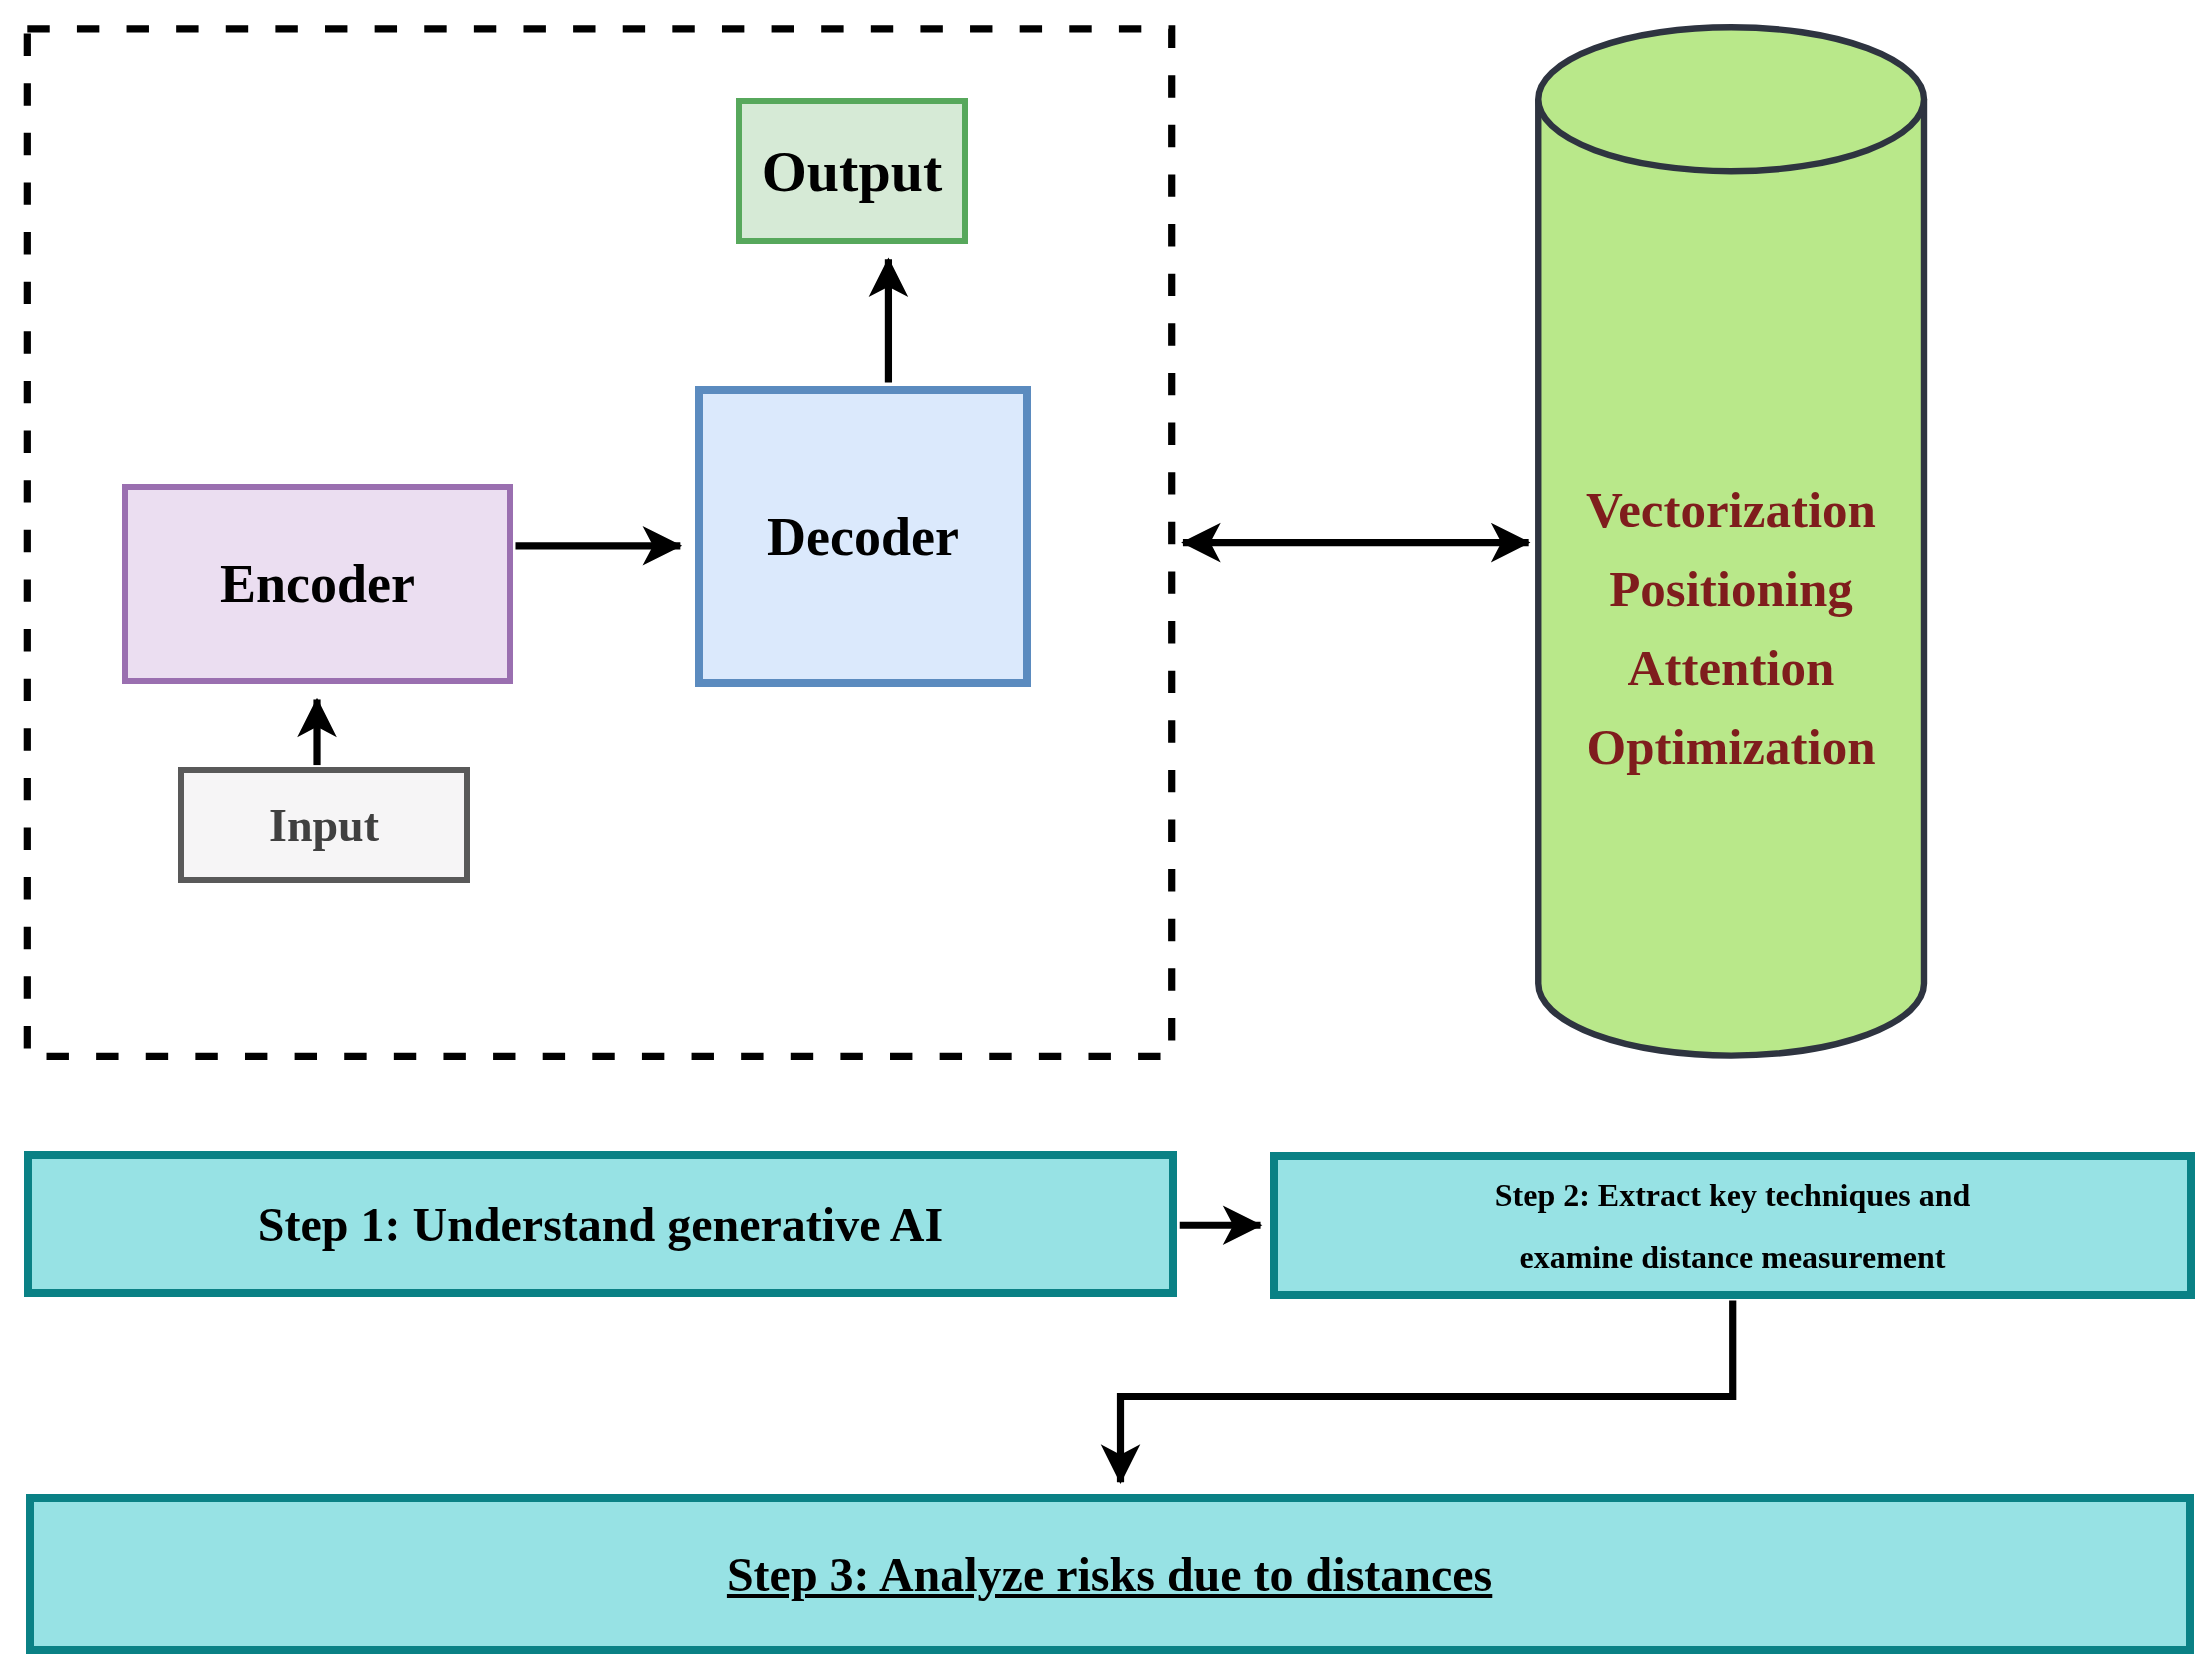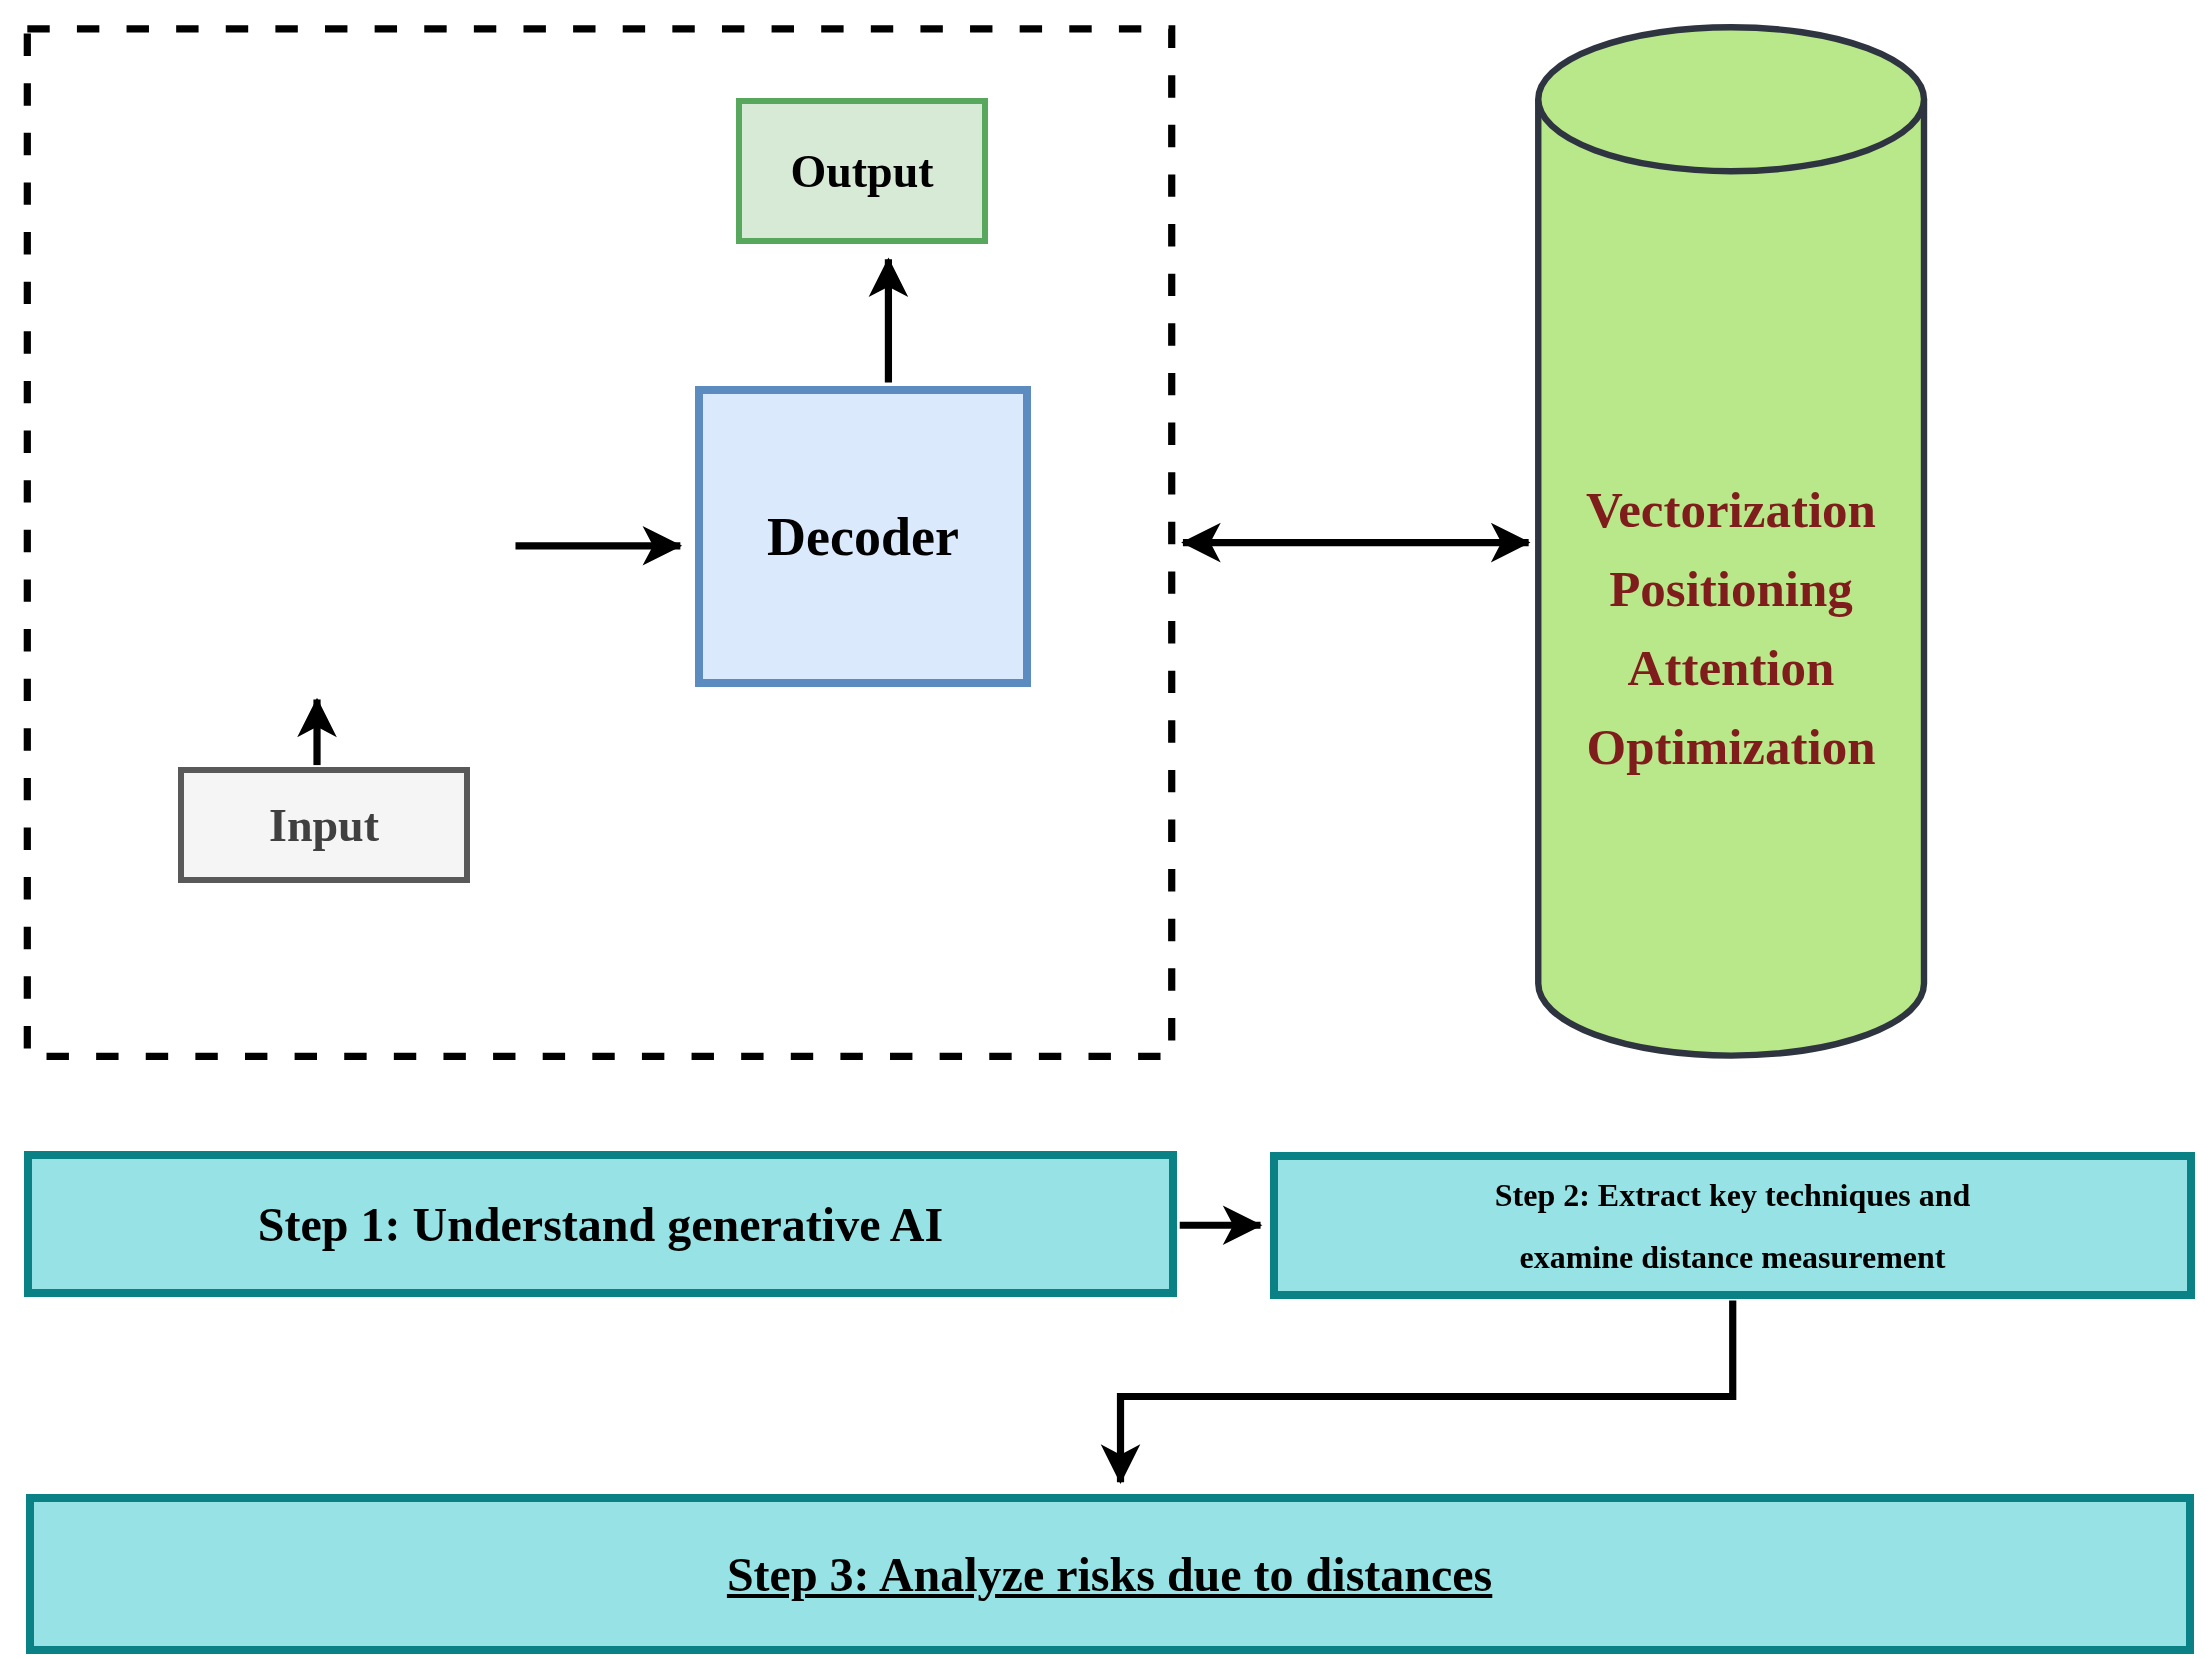--- a/index.html
+++ b/index.html
@@ -24,23 +24,23 @@
     position: absolute;
     box-sizing: border-box;
     display: flex;
     align-items: center;
     justify-content: center;
     text-align: center;
     font-weight: bold;
     color: #000000;
   }
   .node-output {
-    left: 736px; top: 98px; width: 252px; height: 146px;
+    left: 736px; top: 98px; width: 232px; height: 146px;
     background: #d6ead6; border: 6.4px solid #57a85c;
-    font-size: 46px;
+    font-size: 58px;
   }
   .node-decoder {
     left: 695px; top: 386px; width: 336px; height: 301px;
     background: #dbe9fc; border: 8px solid #5b8bbf;
     font-size: 54px;
     justify-content: center;
   }
   .node-encoder {
     left: 122px; top: 484px; width: 391px; height: 200px;
     background: #ebdef1; border: 6.4px solid #9a6fb0;
@@ -120,20 +120,23 @@
   </svg>
 
   <div class="node node-output">
     <span>Output</span>
   </div>
 
   <div class="node node-decoder">
     <span>Decoder</span>
   </div>
 
+  <div class="node node-encoder">
+    <span>Encoder</span>
+  </div>
 
   <div class="node node-input">
     <span>Input</span>
   </div>
 
   <div class="cyl-label">
     <div>Vectorization</div>
     <div>Positioning</div>
     <div>Attention</div>
     <div>Optimization</div>

